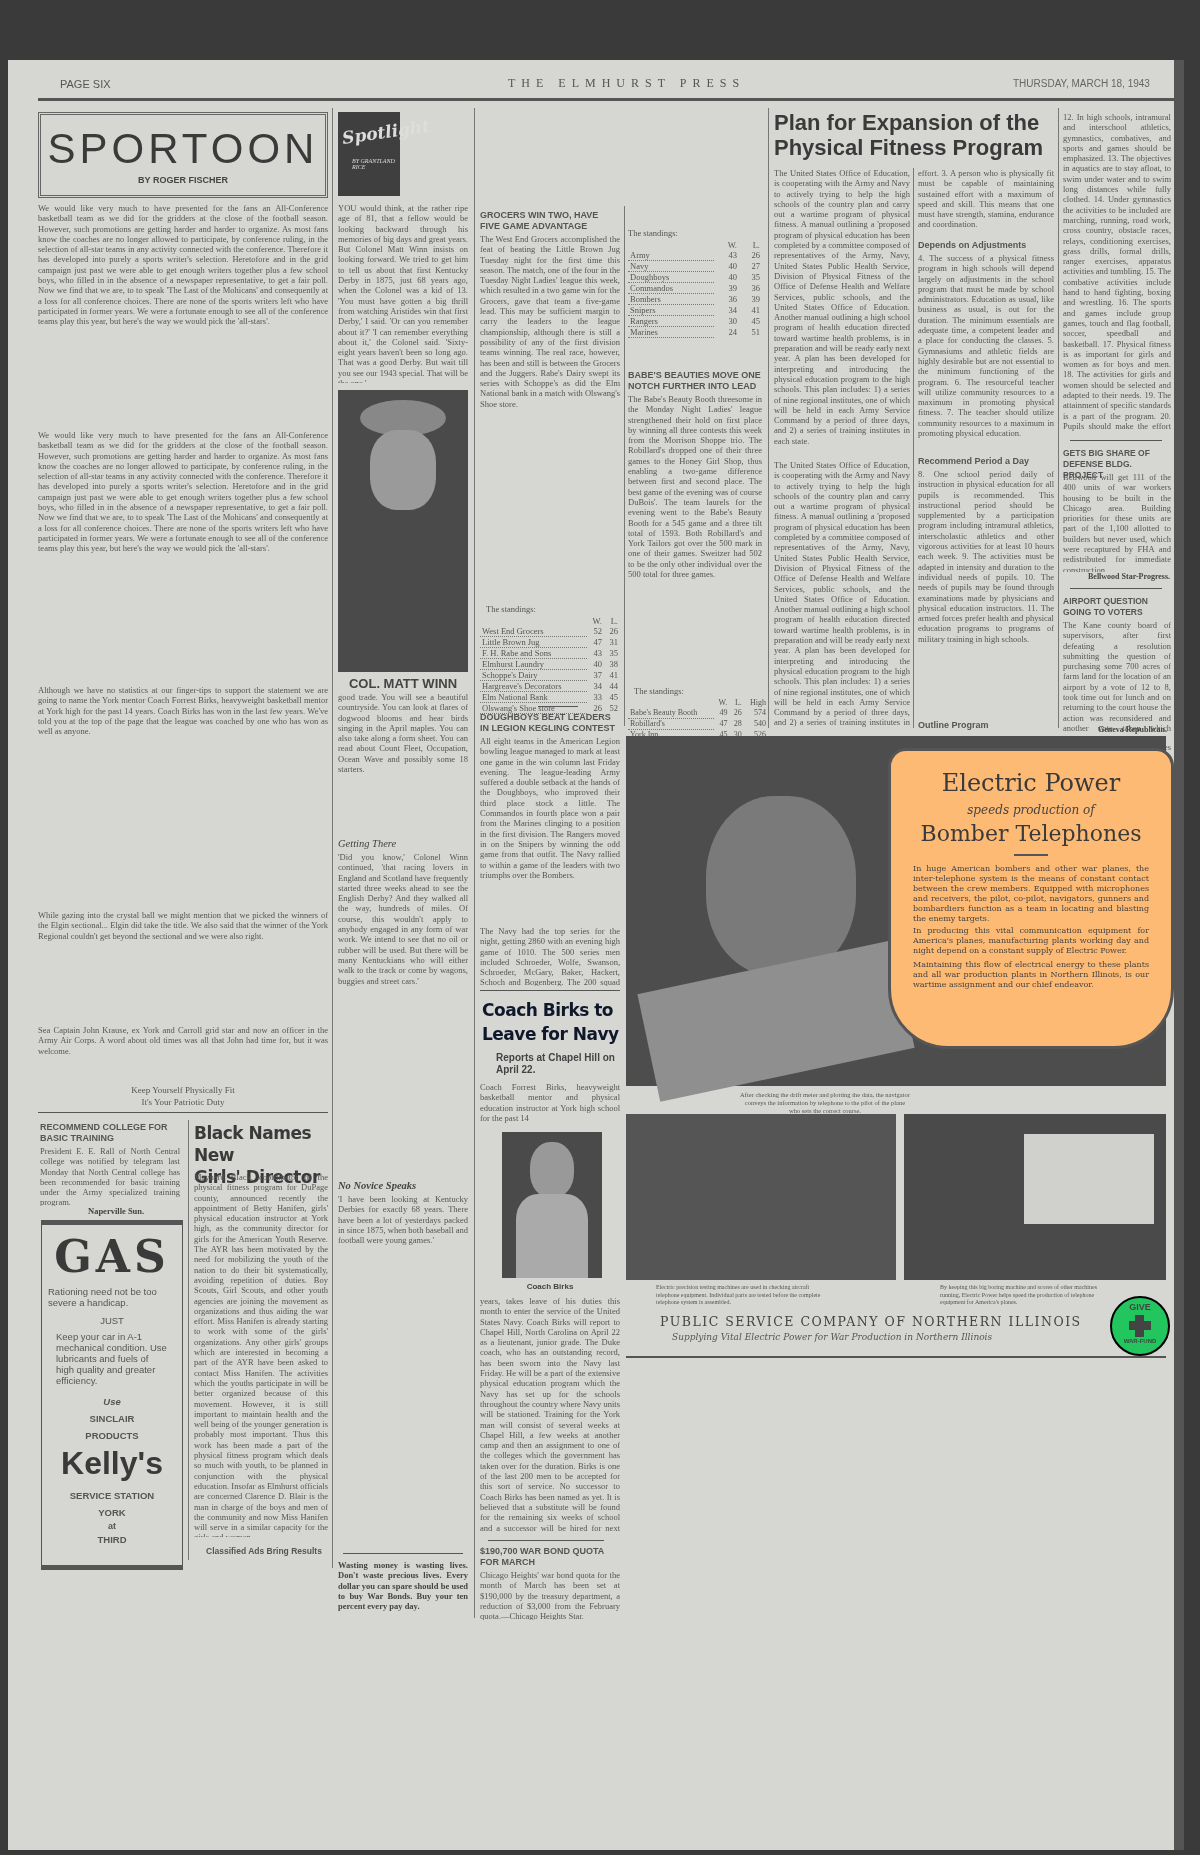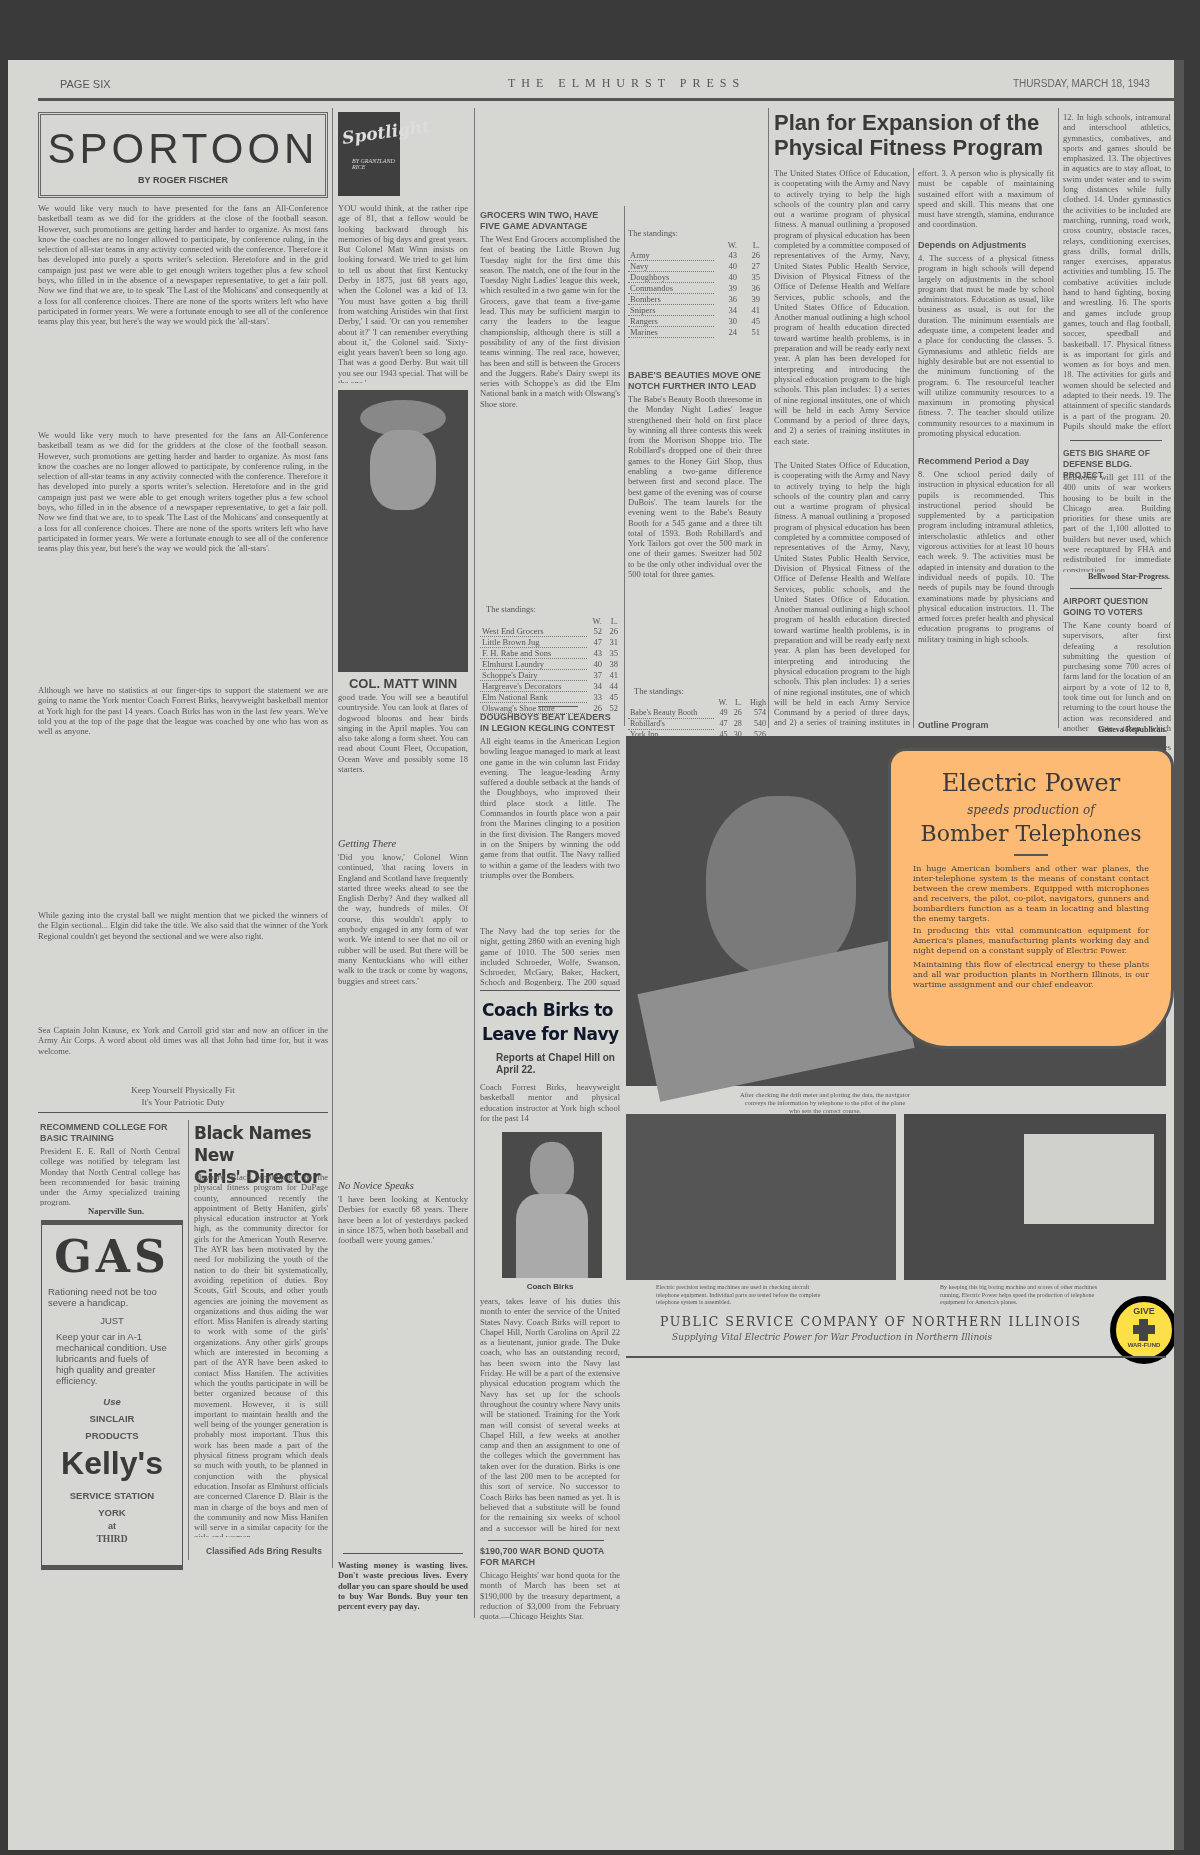--- a/index.html
+++ b/index.html
@@ -51,21 +51,21 @@
     <div style="font-family:'Liberation Sans',sans-serif;font-size:9.5px;color:#555;padding:4px 6px;line-height:11px;">Rationing need not be too severe a handicap.</div>
     <div style="text-align:center;font-family:'Liberation Sans',sans-serif;font-size:9.5px;color:#555;margin:3px 0;">JUST</div>
     <div style="font-family:'Liberation Sans',sans-serif;font-size:9.5px;color:#555;padding:2px 14px;line-height:11px;">Keep your car in A-1 mechanical condition. Use lubricants and fuels of high quality and greater efficiency.</div>
     <div style="text-align:center;font-family:'Liberation Sans',sans-serif;font-style:italic;font-weight:bold;font-size:9.5px;color:#555;margin-top:8px;">Use</div>
     <div style="text-align:center;font-family:'Liberation Sans',sans-serif;font-weight:bold;font-size:9.5px;color:#555;margin-top:6px;">SINCLAIR</div>
     <div style="text-align:center;font-family:'Liberation Sans',sans-serif;font-weight:bold;font-size:9.5px;color:#555;margin-top:6px;">PRODUCTS</div>
     <div style="text-align:center;font-family:'Liberation Sans',sans-serif;font-weight:bold;font-size:32px;color:#3a3a3a;margin-top:4px;">Kelly's</div>
     <div style="text-align:center;font-family:'Liberation Sans',sans-serif;font-weight:bold;font-size:9.5px;color:#555;margin-top:8px;">SERVICE STATION</div>
     <div style="text-align:center;font-family:'Liberation Sans',sans-serif;font-weight:bold;font-size:9.5px;color:#555;margin-top:6px;">YORK</div>
     <div style="text-align:center;font-family:'Liberation Sans',sans-serif;font-weight:bold;font-size:9px;color:#555;margin-top:3px;">at</div>
-    <div style="text-align:center;font-family:Liberation Serif, serif;font-weight:bold;font-size:9.5px;color:#555;margin-top:3px;">THIRD</div>
+    <div style="text-align:center;font-family:Liberation Sans, sans-serif;font-weight:bold;font-size:9.5px;color:#555;margin-top:3px;">THIRD</div>
   </div>
 
   <div class="vrule" style="left:180px;top:1060px;height:440px;"></div>
 
   <div class="abs" style="left:186px;top:1062px;width:134px;font-family:'DejaVu Sans',sans-serif;font-weight:bold;font-size:17px;line-height:22px;color:#3a3a3a;letter-spacing:-0.5px;">
     <div>Black Names New</div>
     <div>Girls' Director</div>
   </div>
   <div class="abs txt" style="left:186px;top:1112px;width:134px;height:365px;">Maynard Black, coordinator of the physical fitness program for DuPage county, announced recently the appointment of Betty Hanifen, girls' physical education instructor at York high, as the community director for girls for the American Youth Reserve. The AYR has been motivated by the need for mobilizing the youth of the nation to do their bit systematically, avoiding repetition of duties. Boy Scouts, Girl Scouts, and other youth agencies are joining the movement as organizations and thus aiding the war effort. Miss Hanifen is already starting to work with some of the girls' organizations. Any other girls' groups which are interested in becoming a part of the AYR have been asked to contact Miss Hanifen. The activities which the youths participate in will be better organized because of this movement. However, it is still important to maintain health and the well being of the younger generation is probably most important. Thus this work has been made a part of the physical fitness program which deals so much with youth, to be planned in conjunction with the physical education. Insofar as Elmhurst officials are concerned Clarence D. Blair is the man in charge of the boys and men of the community and now Miss Hanifen will serve in a similar capacity for the girls and women.</div>
   <div class="abs" style="left:198px;top:1486px;font-size:8.5px;font-weight:bold;color:#555;font-family:'Liberation Sans',sans-serif;">Classified Ads Bring Results</div>
@@ -78,21 +78,21 @@
   </div>
   <div class="abs txt" style="left:330px;top:143px;width:130px;height:180px;">YOU would think, at the rather ripe age of 81, that a fellow would be looking backward through his memories of big days and great years. But Colonel Matt Winn insists on looking forward. We tried to get him to tell us about that first Kentucky Derby in 1875, just 68 years ago, when the Colonel was a kid of 13. 'You must have gotten a big thrill from watching Aristides win that first Derby,' I said. 'Or can you remember about it?' 'I can remember everything about it,' the Colonel said. 'Sixty-eight years haven't been so long ago. That was a good Derby. But wait till you see our 1943 special. That will be the one.'</div>
   <div class="photo" style="left:330px;top:330px;width:130px;height:282px;">
     <div style="position:absolute;left:22px;top:10px;width:86px;height:36px;border-radius:50%;background:#888;"></div>
     <div style="position:absolute;left:32px;top:40px;width:66px;height:80px;border-radius:40%;background:#9a9a9a;"></div>
   </div>
   <div class="abs hd" style="left:330px;top:616px;width:130px;text-align:center;font-size:13px;">COL. MATT WINN</div>
   <div class="abs txt" style="left:330px;top:632px;width:130px;height:140px;">good trade. You will see a beautiful countryside. You can look at flares of dogwood blooms and hear birds singing in the April maples. You can also take along a form sheet. You can read about Count Fleet, Occupation, Ocean Wave and possibly some 18 starters.</div>
   <div class="abs" style="left:330px;top:778px;font-style:italic;font-size:10.5px;color:#444;">Getting There</div>
   <div class="abs txt" style="left:330px;top:792px;width:130px;height:260px;">'Did you know,' Colonel Winn continued, 'that racing lovers in England and Scotland have frequently started three weeks ahead to see the English Derby? And they walked all the way, hundreds of miles. Of course, this wouldn't apply to anybody engaged in any form of war work. We intend to see that no oil or rubber will be used. But there will be many Kentuckians who will either walk to the track or come by wagons, buggies and street cars.'</div>
-  <div class="abs" style="left:330px;top:1120px;font-style:italic;font-size:10.5px;color:#444;">No Novice Speaks</div>
+  <div class="abs" style="left:330px;top:1120px;font-style:italic;font-size:10.5px;color:#444;font-weight:bold;">No Novice Speaks</div>
   <div class="abs txt" style="left:330px;top:1134px;width:130px;height:350px;">'I have been looking at Kentucky Derbies for exactly 68 years. There have been a lot of yesterdays packed in since 1875, when both baseball and football were young games.'</div>
   <div class="rule" style="left:335px;top:1493px;width:120px;height:1px;"></div>
   <div class="abs txt bold" style="left:330px;top:1500px;width:130px;height:52px;">Wasting money is wasting lives. Don't waste precious lives. Every dollar you can spare should be used to buy War Bonds. Buy your ten percent every pay day.</div>
 
   <div class="vrule" style="left:466px;top:48px;height:1510px;"></div>
 
 
   <div class="abs sub" style="left:472px;top:150px;width:140px;">GROCERS WIN TWO, HAVE FIVE GAME ADVANTAGE</div>
   <div class="abs txt" style="left:472px;top:174px;width:140px;height:370px;">The West End Grocers accomplished the feat of beating the Little Brown Jug Tuesday night for the first time this season. The match, one of the four in the Tuesday Night Ladies' league this week, which resulted in a two game win for the Grocers, gave that team a five-game lead. This may be sufficient margin to carry the leaders to the league championship, although there is still a possibility of any of the first division teams winning. The real race, however, has been and still is between the Grocers and the Juggers. Rabe's Dairy swept its series with Schoppe's as did the Elm National bank in a match with Olswang's Shoe store.</div>
   <div class="abs" style="left:478px;top:544px;font-size:8.5px;color:#555;">The standings:</div>
@@ -327,21 +327,21 @@
     </div>
     <div class="abs" style="left:120px;top:355px;width:170px;font-size:6.5px;line-height:8px;color:#555;text-align:center;">After checking the drift meter and plotting the data, the navigator conveys the information by telephone to the pilot of the plane who sets the correct course.</div>
     <div class="photo" style="left:6px;top:378px;width:270px;height:166px;background:#555;"></div>
     <div class="photo" style="left:284px;top:378px;width:262px;height:166px;background:#4a4a4a;">
       <div style="position:absolute;left:120px;top:20px;width:130px;height:90px;background:#d0d0cc;"></div>
     </div>
     <div class="abs" style="left:36px;top:548px;width:170px;font-size:6px;line-height:7.5px;color:#555;">Electric precision testing machines are used in checking aircraft telephone equipment. Individual parts are tested before the complete telephone system is assembled.</div>
     <div class="abs" style="left:320px;top:548px;width:170px;font-size:6px;line-height:7.5px;color:#555;">By keeping this big boring machine and scores of other machines running, Electric Power helps speed the production of telephone equipment for America's planes.</div>
     <div class="abs" style="left:40px;top:578px;font-family:'DejaVu Serif',serif;font-size:12.5px;letter-spacing:1.5px;color:#444;">PUBLIC SERVICE COMPANY OF NORTHERN ILLINOIS</div>
     <div class="abs" style="left:52px;top:596px;font-family:'DejaVu Serif',serif;font-style:italic;font-size:9px;color:#555;">Supplying Vital Electric Power for War Production in Northern Illinois</div>
-    <div class="abs" style="left:490px;top:560px;width:56px;height:56px;border:6px solid #000000;border-radius:50%;background:#fde047;">
+    <div class="abs" style="left:490px;top:560px;width:56px;height:56px;border:2px solid #000000;border-radius:50%;background:#22c55e;">
       <div style="text-align:center;font-family:'Liberation Sans',sans-serif;font-weight:bold;font-size:9px;color:#444;margin-top:4px;">GIVE</div>
       <div style="position:absolute;left:23px;top:17px;width:9px;height:22px;background:#444;"></div>
       <div style="position:absolute;left:17px;top:23px;width:22px;height:9px;background:#444;"></div>
       <div style="position:absolute;left:0;top:40px;width:56px;text-align:center;font-family:'Liberation Sans',sans-serif;font-weight:bold;font-size:6px;color:#444;">WAR-FUND</div>
     </div>
     <div class="rule" style="left:6px;top:620px;width:540px;height:2px;"></div>
   </div>
 
   <div class="abs" style="left:1166px;top:0;width:10px;height:1790px;background:#555;"></div>
 </div>

